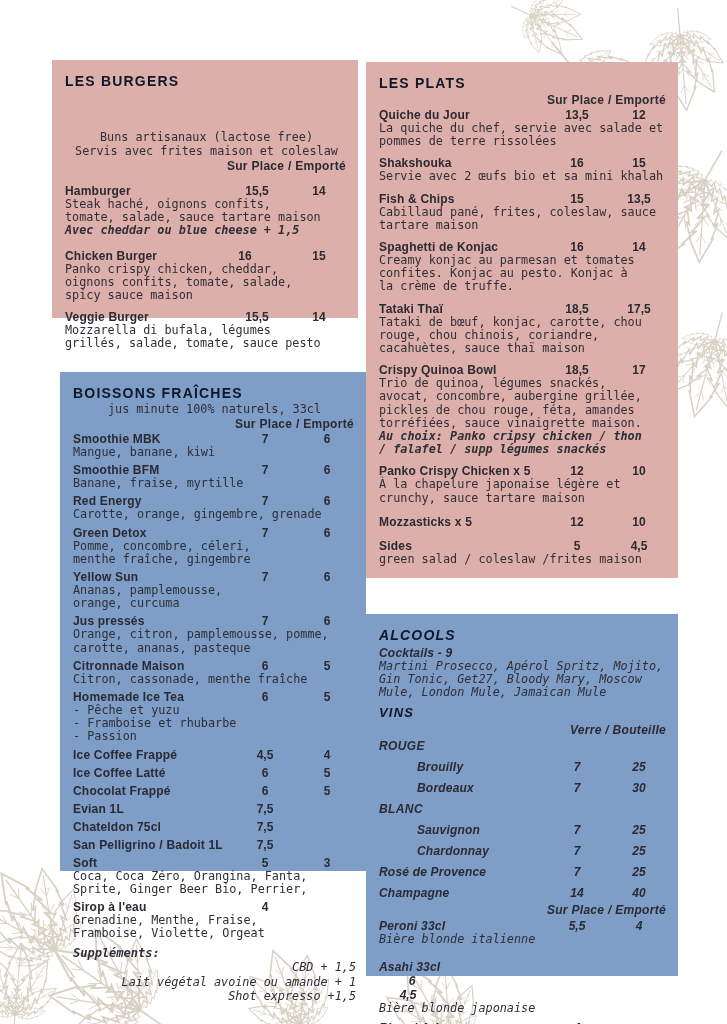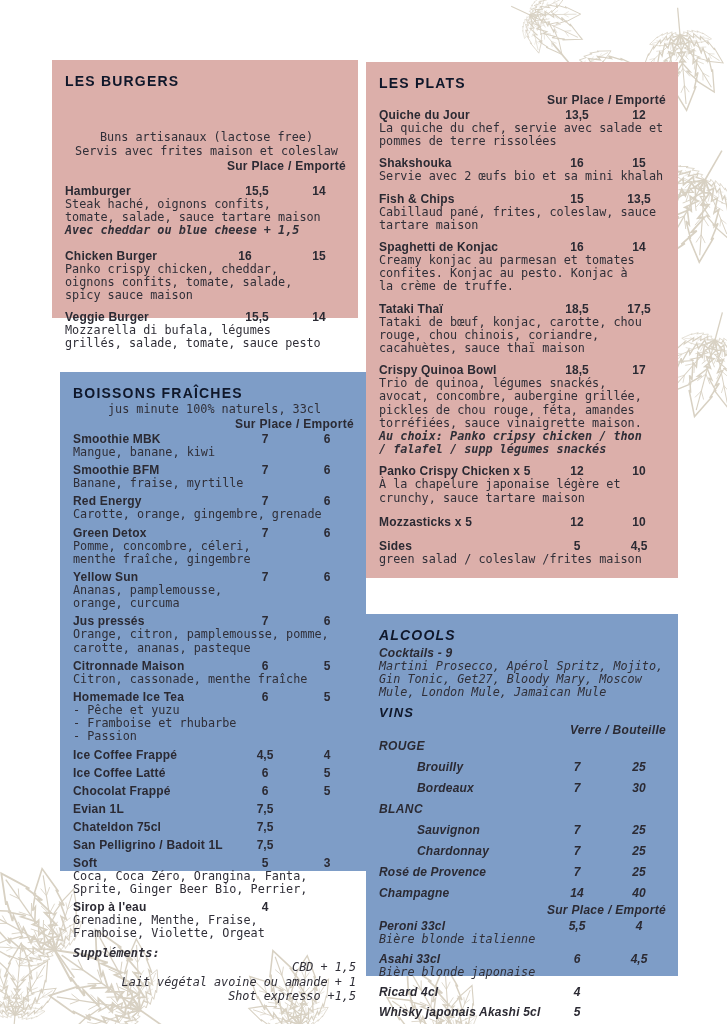--- a/index.html
+++ b/index.html
@@ -397,21 +397,21 @@
 
     <div>
       <div class="row" style="margin-top:1px;">
         <span class="nm">Peroni 33cl</span>
         <span class="p1">5,5</span>
         <span class="p2">4</span>
       </div>
       <div class="ds">Bière blonde italienne</div>
     </div>
     <div>
-      <div class="row" style="margin-top:6px;">
+      <div class="row" style="margin-top:14px;flex-direction:column;">
         <span class="nm">Asahi 33cl</span>
         <span class="p1">6</span>
         <span class="p2">4,5</span>
       </div>
       <div class="ds">Bière blonde japonaise</div>
     </div>
     <div>
       <div class="row" style="margin-top:6px;">
         <span class="nm">Ricard 4cl</span>
         <span class="p1">4</span>

